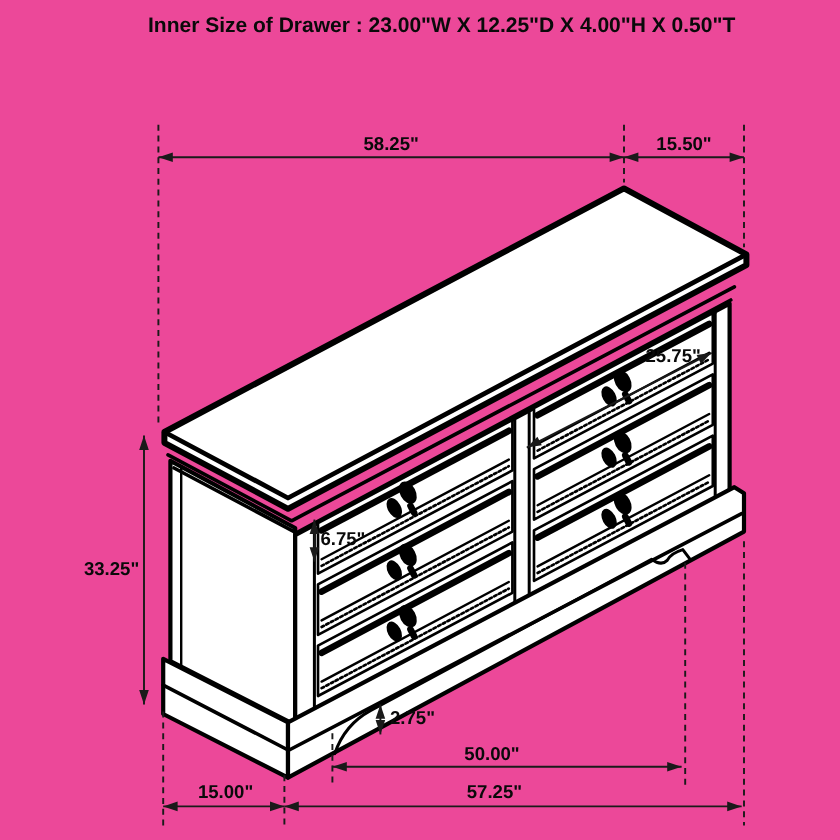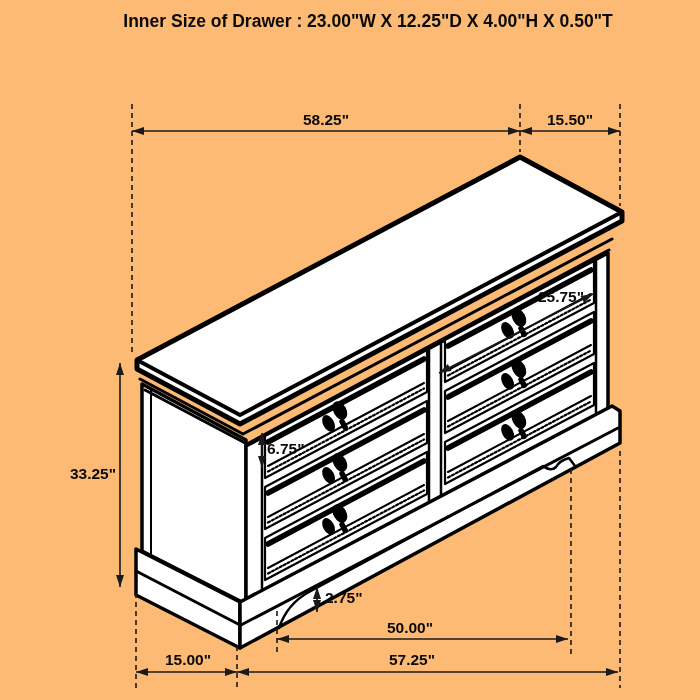--- a/index.html
+++ b/index.html
@@ -7,21 +7,21 @@
     padding: 0;
     background: #ffffff;
     width: 700px;
     height: 700px;
     font-family: "Liberation Sans", sans-serif;
   }
   #stage {
     position: relative;
     width: 700px;
     height: 700px;
-    background: #fdba74;
+    background: #ec4899;
     overflow: hidden;
   }
   svg { display: block; }
   .dim-label {
     font-family: "Liberation Sans", sans-serif;
     font-weight: bold;
     font-size: 15.5px;
     fill: #0a0a0a;
   }
   .title-label {

